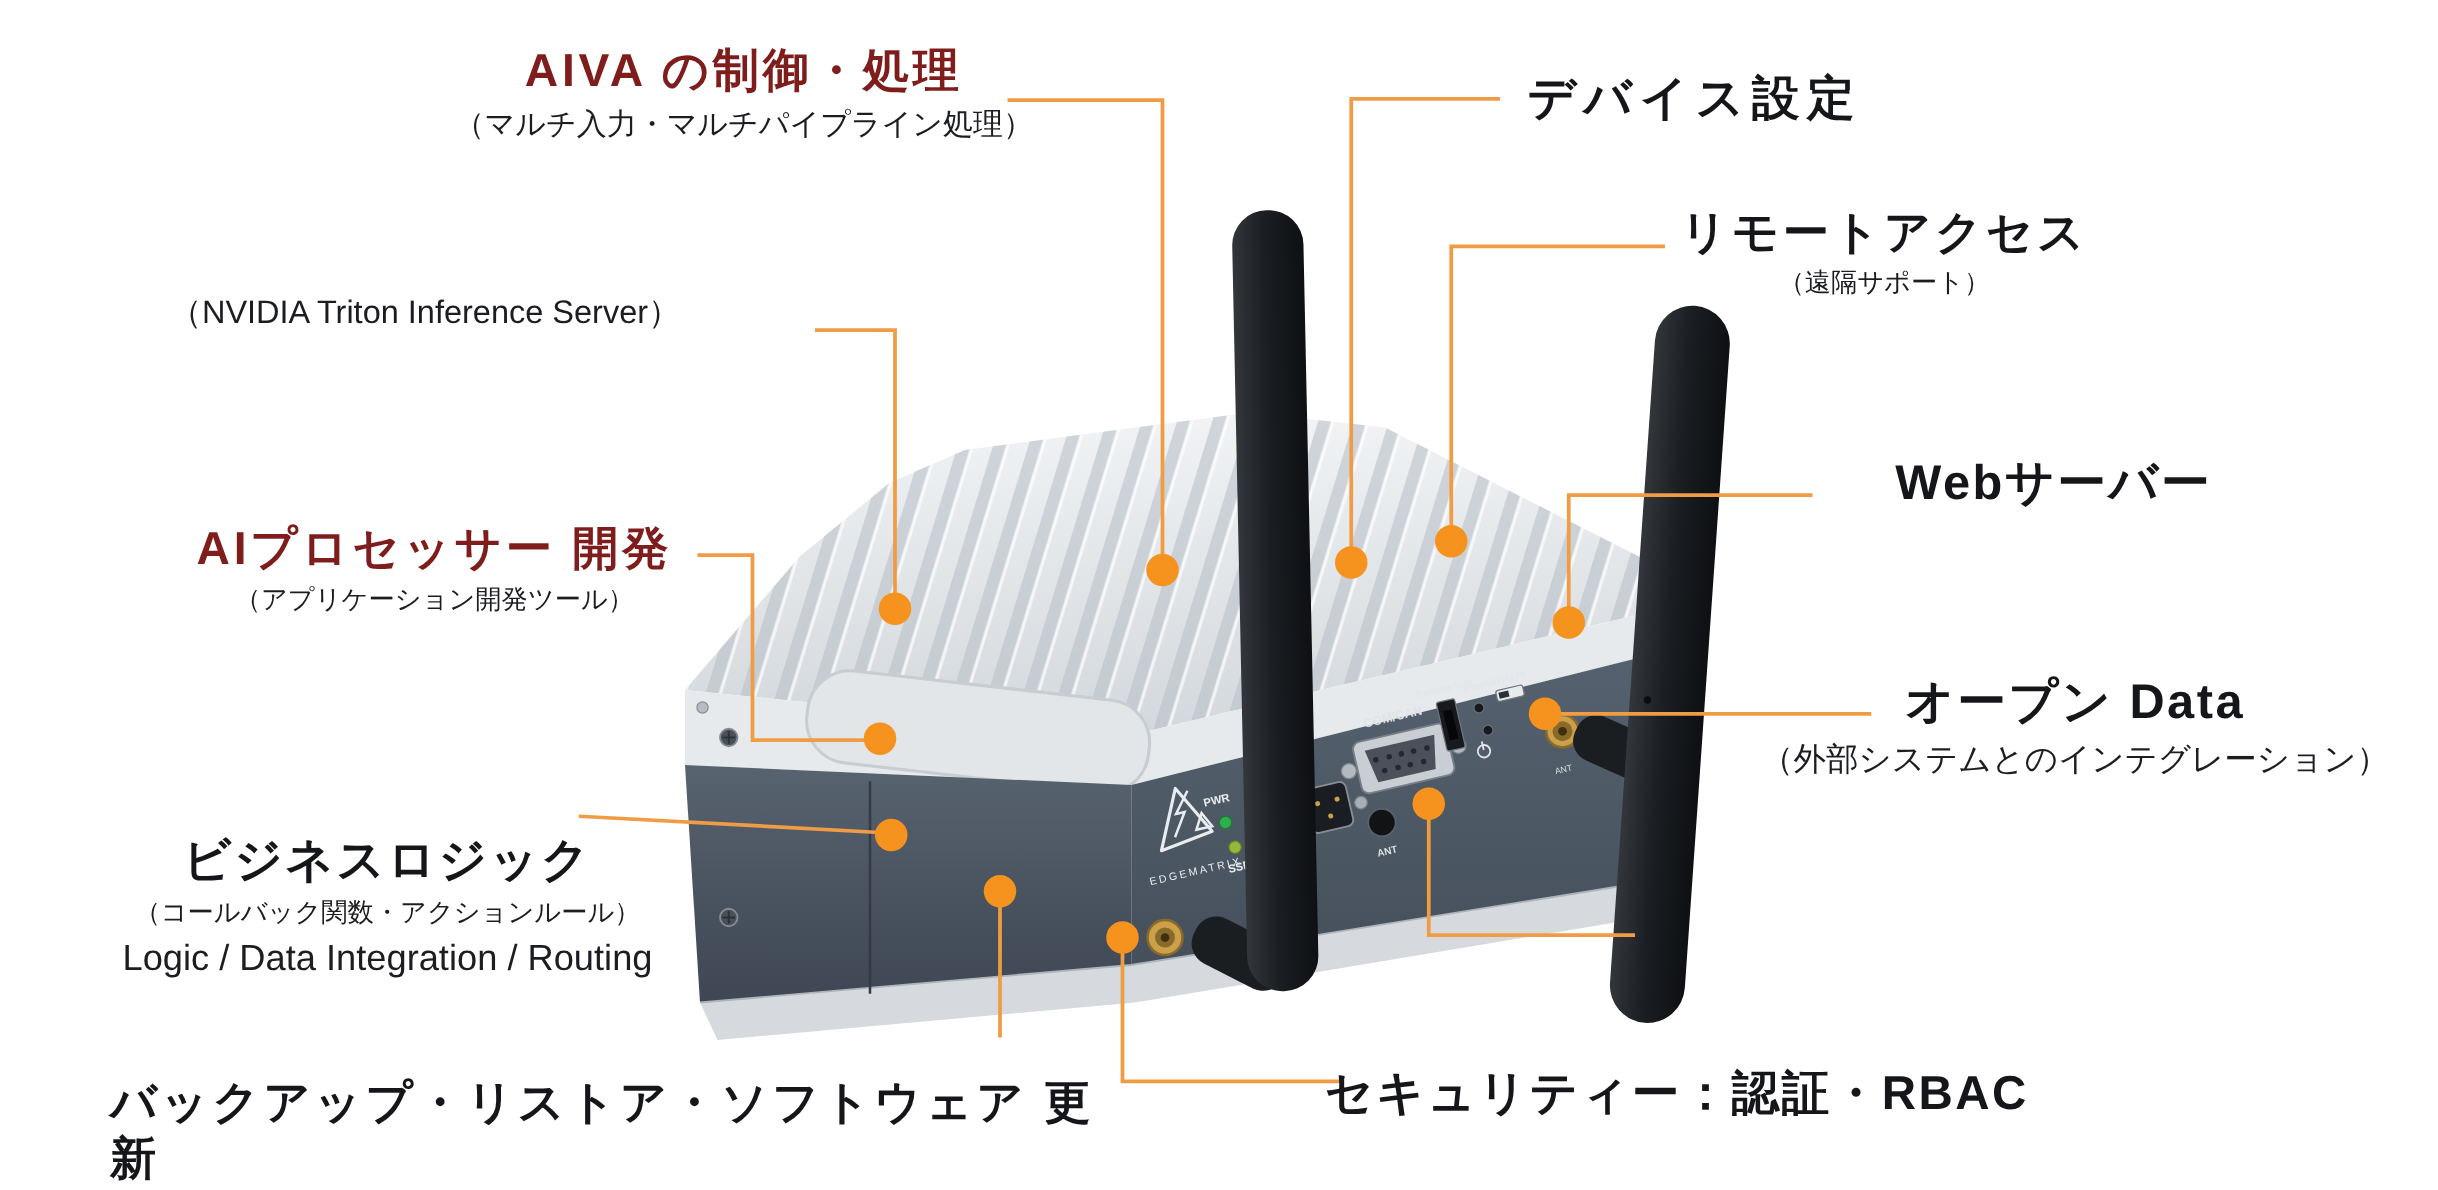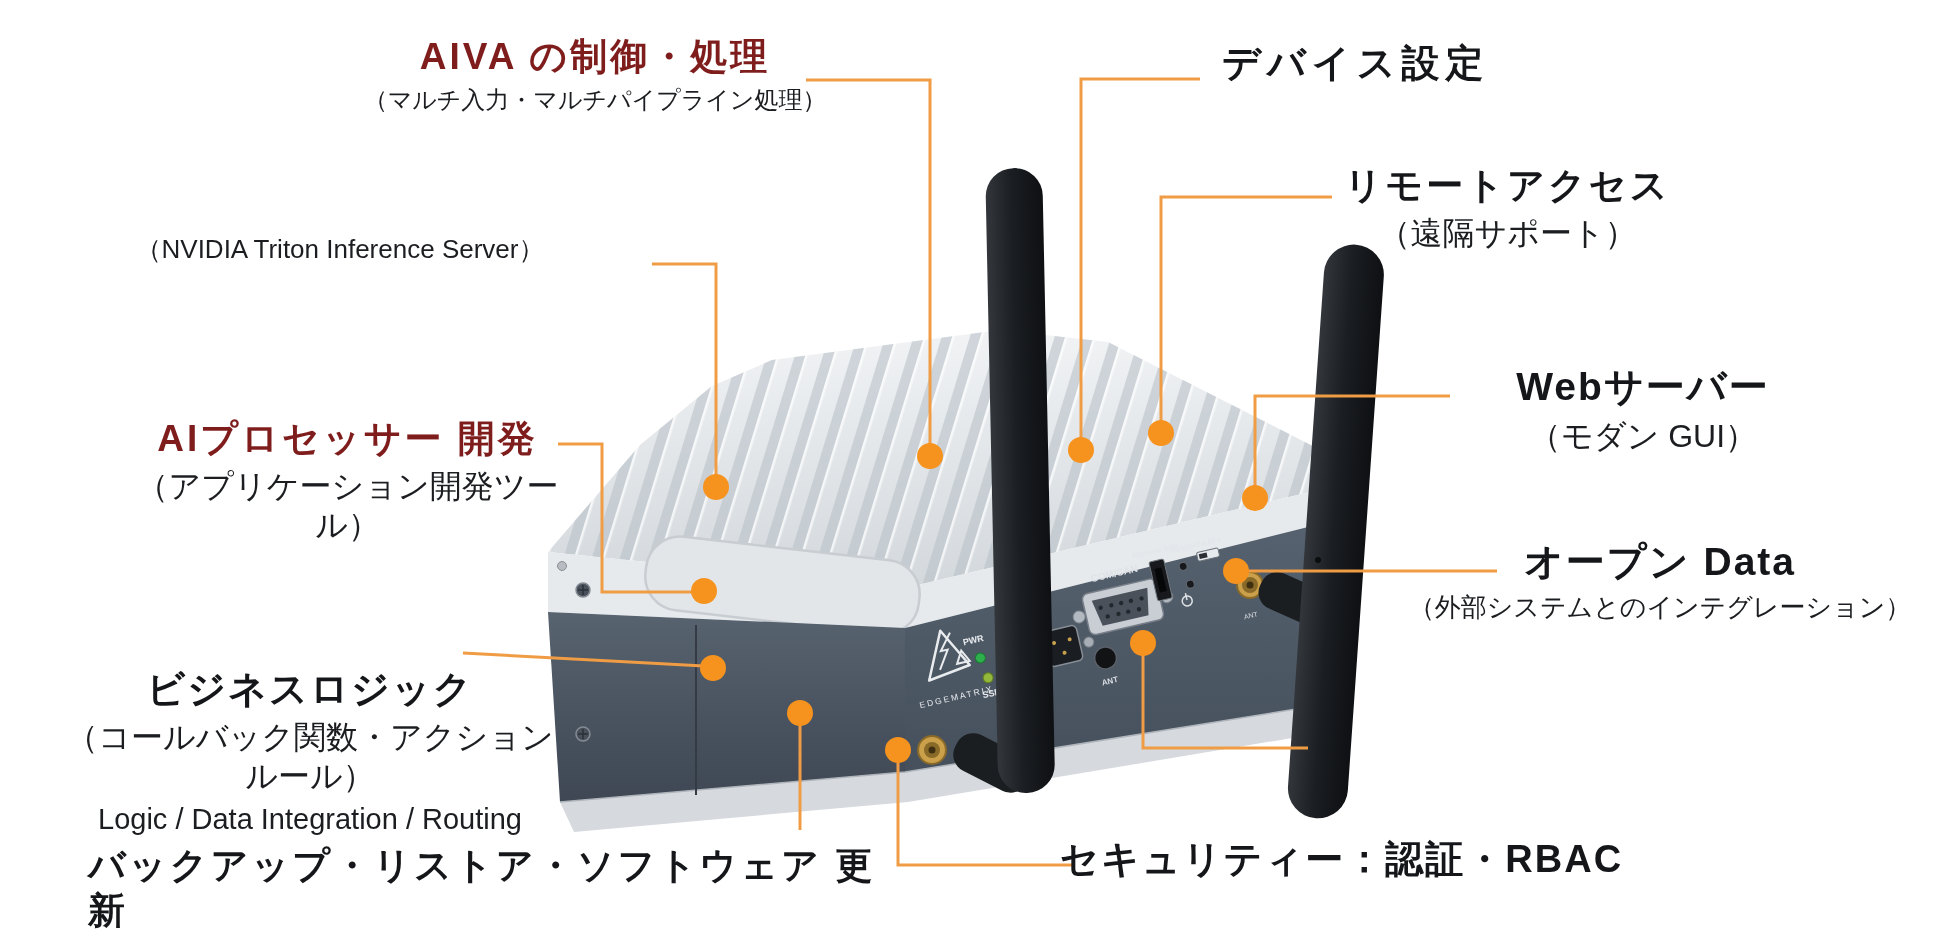--- a/index.html
+++ b/index.html
@@ -9,24 +9,24 @@
   }
   .dev-svg{position:absolute;left:0;top:0;width:1950px;height:952px;}
   .label{position:absolute;font-weight:bold;color:#141619;text-align:center;line-height:1.22;}
   .label .t{display:block;font-weight:bold;}
   .label .s{display:block;font-weight:normal;color:#1b1d20;margin-top:6px;}
   .slate .t{color:#7f1d1d;}
   .t37{font-size:37px;letter-spacing:3px;}
   .t38{font-size:38px;letter-spacing:2px;}
   .t39{font-size:39px;letter-spacing:2px;}
   .s24{font-size:24px;}
-  .s25{font-size:32px;text-align:center;}
+  .s25{font-size:21px;text-align:center;}
   .s26{font-size:26px;}
   .s29{font-size:29px;font-weight:600;color:#101214;}
-  .left-align{text-align:left;}
+  .left-align{text-align:left;margin-top:16px;}
 </style>
 </head>
 <body>
 
 <div class="stage">
 
   <svg class="dev-svg" viewBox="0 0 1950 952">
     <defs>
       <linearGradient id="gFins" x1="0" y1="0" x2="0" y2="1">
         <stop offset="0" stop-color="#f1f3f5"></stop>
@@ -219,21 +219,20 @@
     <span class="t t38" style="letter-spacing:6px;">デバイス設定</span>
   </div>
 
   <div class="label" style="left:1335px;top:163px;width:345px;">
     <span class="t t37">リモートアクセス</span>
     <span class="s s25">（遠隔サポート）</span>
   </div>
 
   <div class="label" style="left:1463px;top:363px;width:360px;">
     <span class="t t39">Webサーバー</span>
-    <span class="s s25">（モダン GUI）</span>
   </div>
 
   <div class="label" style="left:1385px;top:538px;width:550px;">
     <span class="t t39">オープン Data</span>
     <span class="s s26">（外部システムとのインテグレーション）</span>
   </div>
 
 
   <div class="label left-align" style="left:1060px;top:836px;">
     <span class="t t38">セキュリティー：認証・RBAC</span>

